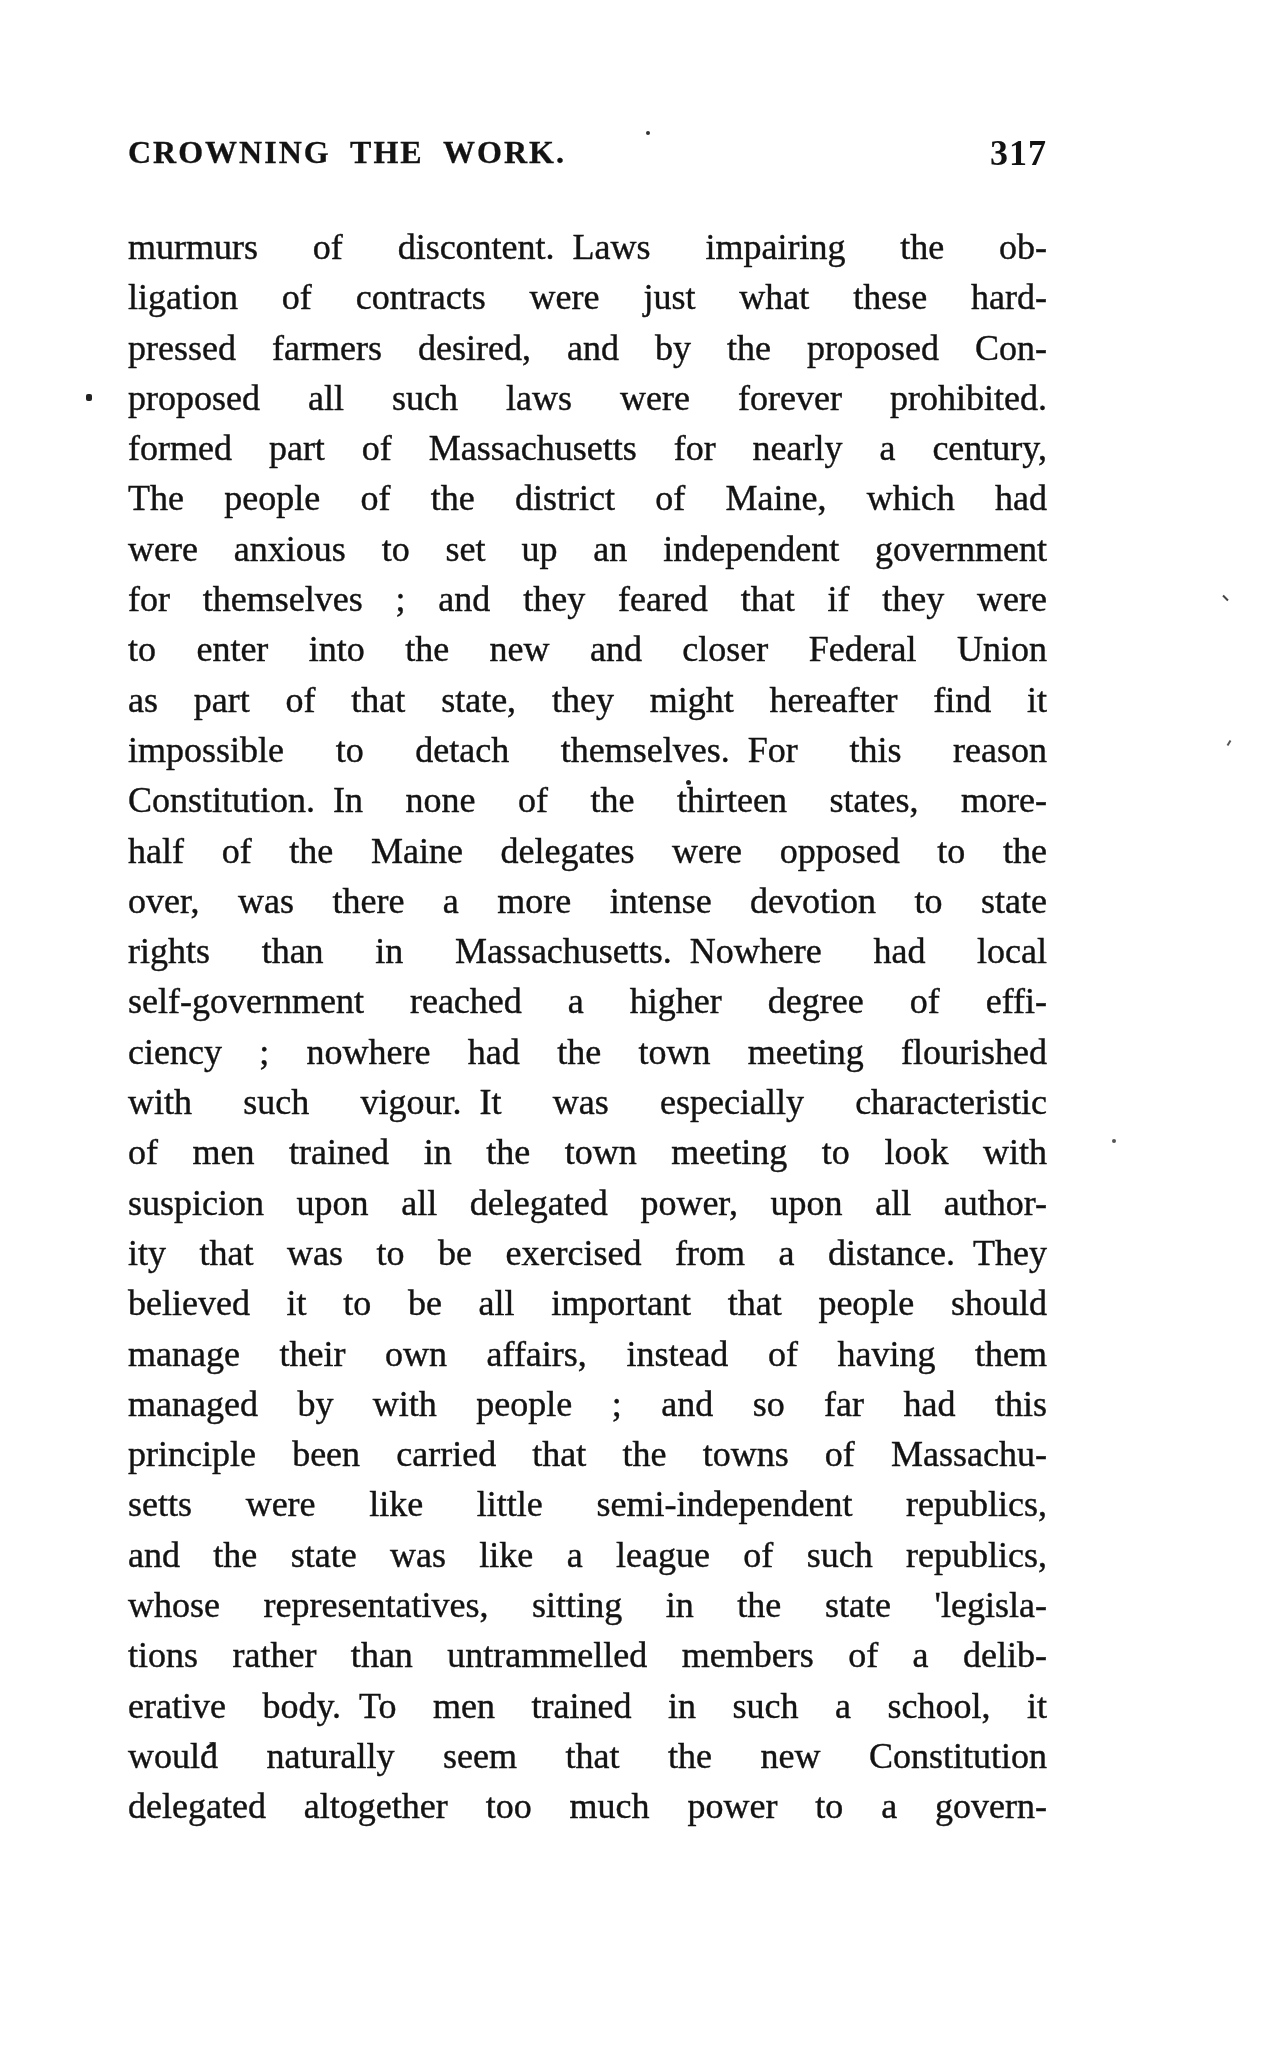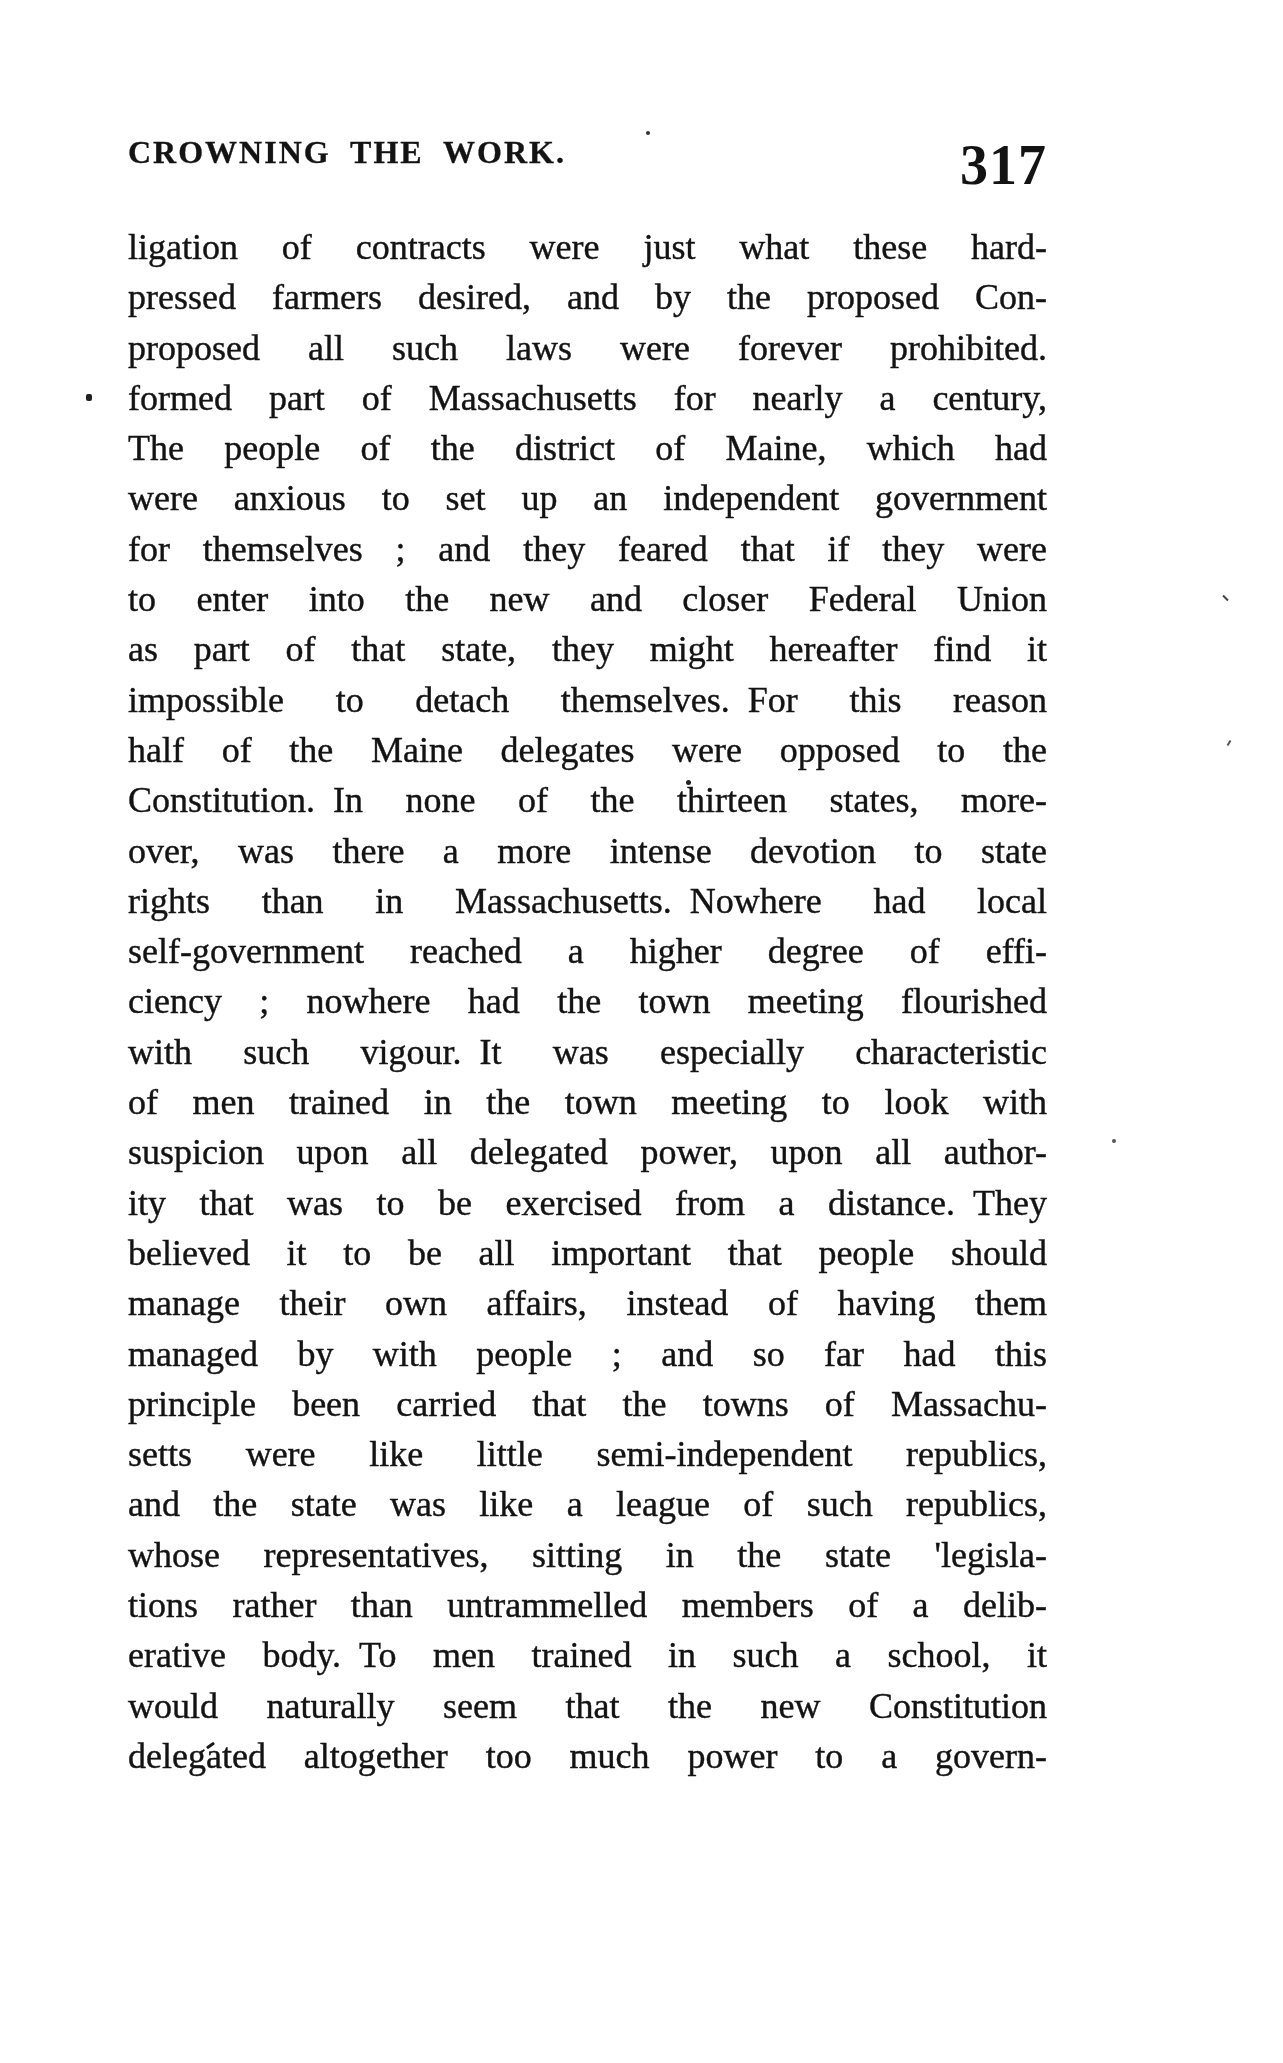--- a/index.html
+++ b/index.html
@@ -22,21 +22,21 @@
     font-size: 32px;
     line-height: 1.15;
     letter-spacing: 2px;
     word-spacing: 10px;
     -webkit-text-stroke: 0.3px #131313;
   }
   .page-number {
     position: absolute;
     top: 133px;
     right: 236px;
-    font-size: 56px;
+    font-size: 36px;
     font-weight: bold;
     line-height: 1.15;
     letter-spacing: 1px;
   }
   .body-text {
     position: absolute;
     top: 222px;
     left: 128px;
     width: 919px;
   }
@@ -63,32 +63,33 @@
 </head>
 <body>
 
 <div class="page">
 
   <div class="running-title">CROWNING THE WORK.</div>
 
   <div class="page-number">317</div>
 
   <div class="body-text">
+    <div class="line">murmurs of discontent. Laws impairing the ob-</div>
     <div class="line">ligation of contracts were just what these hard-</div>
     <div class="line">pressed farmers desired, and by the proposed Con-</div>
     <div class="line">proposed all such laws were forever prohibited.</div>
     <div class="line">formed part of Massachusetts for nearly a century,</div>
     <div class="line">The people of the district of Maine, which had</div>
     <div class="line">were anxious to set up an independent government</div>
     <div class="line">for themselves ; and they feared that if they were</div>
     <div class="line">to enter into the new and closer Federal Union</div>
     <div class="line">as part of that state, they might hereafter find it</div>
     <div class="line">impossible to detach themselves. For this reason</div>
+    <div class="line">Constitution. In none of the thirteen states, more-</div>
     <div class="line">half of the Maine delegates were opposed to the</div>
-    <div class="line">Constitution. In none of the thirteen states, more-</div>
     <div class="line">over, was there a more intense devotion to state</div>
     <div class="line">rights than in Massachusetts. Nowhere had local</div>
     <div class="line">self-government reached a higher degree of effi-</div>
     <div class="line">ciency ; nowhere had the town meeting flourished</div>
     <div class="line">with such vigour. It was especially characteristic</div>
     <div class="line">of men trained in the town meeting to look with</div>
     <div class="line">suspicion upon all delegated power, upon all author-</div>
     <div class="line">ity that was to be exercised from a distance. They</div>
     <div class="line">believed it to be all important that people should</div>
     <div class="line">manage their own affairs, instead of having them</div>

